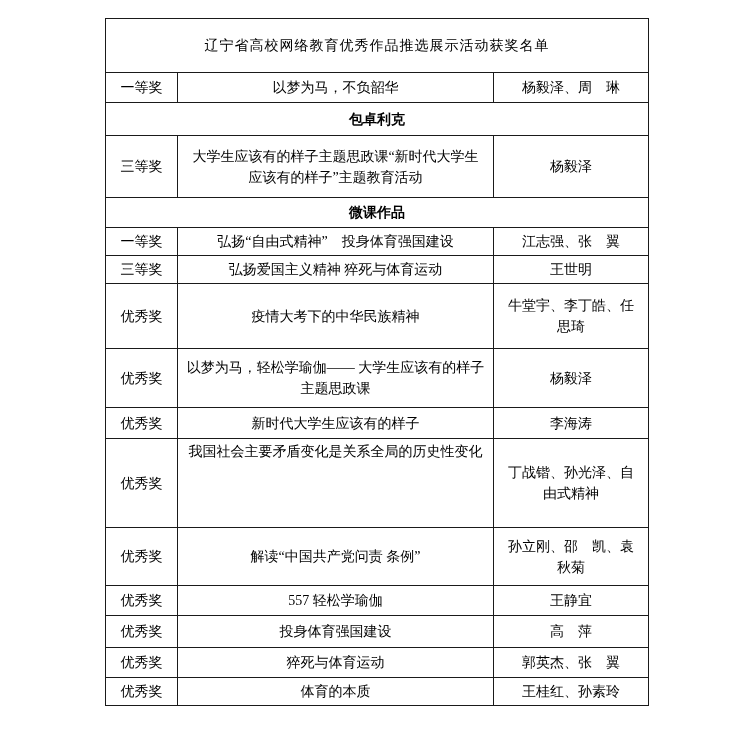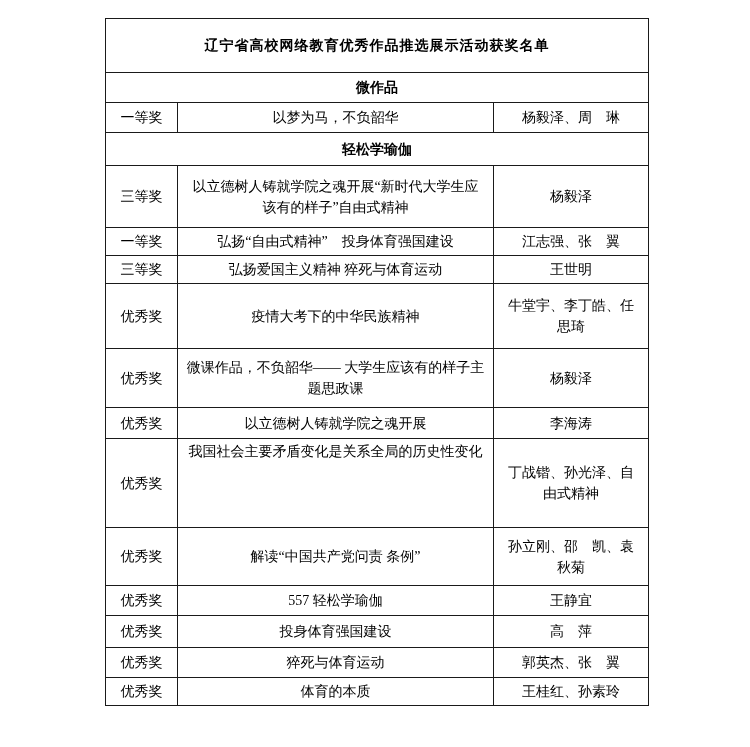--- a/index.html
+++ b/index.html
@@ -29,21 +29,21 @@
     font-size: 14px;
     line-height: 1.5;
     text-align: center;
     vertical-align: middle;
     padding: 2px 8px;
     word-break: break-all;
     box-sizing: border-box;
   }
   td.title-cell {
     font-size: 17px;
-    font-weight: bold;
+    font-weight: normal;
     letter-spacing: 1px;
   }
   td.section-cell {
     font-weight: bold;
   }
   td.work-cell.top-align {
     vertical-align: top;
   }
 </style>
 </head>
@@ -54,58 +54,58 @@
     <colgroup>
       <col style="width:72px">
       <col style="width:316px">
       <col style="width:155px">
     </colgroup>
     <tbody id="awards-tbody">
         <tr>
           <td class="title-cell" colspan="3" style="height: 54px;">辽宁省高校网络教育优秀作品推选展示活动获奖名单</td>
         </tr>
         <tr>
-          <td class="section-cell" colspan="3" style="height: 30px;">微作品</td>
-        </tr>
-        <tr>
           <td class="award-cell" style="height: 30px;">一等奖</td>
           <td class="work-cell">以梦为马，不负韶华</td>
           <td class="authors-cell">杨毅泽、周　琳</td>
         </tr>
         <tr>
-          <td class="section-cell" colspan="3" style="height: 33px;">轻松学瑜伽</td>
+          <td class="section-cell" colspan="3" style="height: 33px;">包卓利克</td>
         </tr>
         <tr>
           <td class="award-cell" style="height: 62px;">三等奖</td>
-          <td class="work-cell">以立德树人铸就学院之魂开展“新时代大学生应该有的样子”自由式精神</td>
+          <td class="work-cell">大学生应该有的样子主题思政课“新时代大学生应该有的样子”主题教育活动</td>
           <td class="authors-cell">杨毅泽</td>
+        </tr>
+        <tr>
+          <td class="section-cell" colspan="3" style="height: 30px;">微课作品</td>
         </tr>
         <tr>
           <td class="award-cell" style="height: 28px;">一等奖</td>
           <td class="work-cell">弘扬“自由式精神”　投身体育强国建设</td>
           <td class="authors-cell">江志强、张　翼</td>
         </tr>
         <tr>
           <td class="award-cell" style="height: 28px;">三等奖</td>
           <td class="work-cell">弘扬爱国主义精神 猝死与体育运动</td>
           <td class="authors-cell">王世明</td>
         </tr>
         <tr>
           <td class="award-cell" style="height: 65px;">优秀奖</td>
           <td class="work-cell">疫情大考下的中华民族精神</td>
           <td class="authors-cell">牛堂宇、李丁皓、任思琦</td>
         </tr>
         <tr>
           <td class="award-cell" style="height: 59px;">优秀奖</td>
-          <td class="work-cell">微课作品，不负韶华—— 大学生应该有的样子主题思政课</td>
+          <td class="work-cell">以梦为马，轻松学瑜伽—— 大学生应该有的样子主题思政课</td>
           <td class="authors-cell">杨毅泽</td>
         </tr>
         <tr>
           <td class="award-cell" style="height: 31px;">优秀奖</td>
-          <td class="work-cell">以立德树人铸就学院之魂开展</td>
+          <td class="work-cell">新时代大学生应该有的样子</td>
           <td class="authors-cell">李海涛</td>
         </tr>
         <tr>
           <td class="award-cell" style="height: 89px;">优秀奖</td>
           <td class="work-cell top-align">我国社会主要矛盾变化是关系全局的历史性变化</td>
           <td class="authors-cell">丁战锴、孙光泽、自由式精神</td>
         </tr>
         <tr>
           <td class="award-cell" style="height: 58px;">优秀奖</td>
           <td class="work-cell">解读“中国共产党问责 条例”</td>

